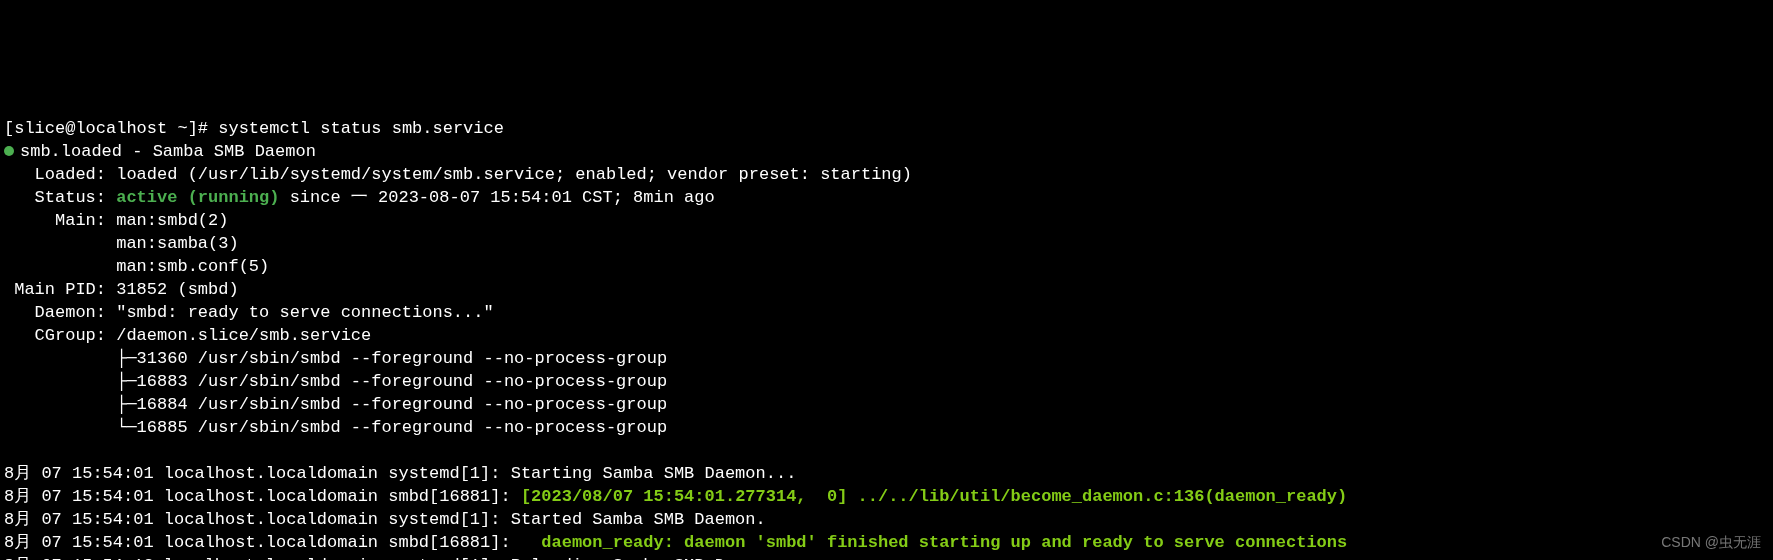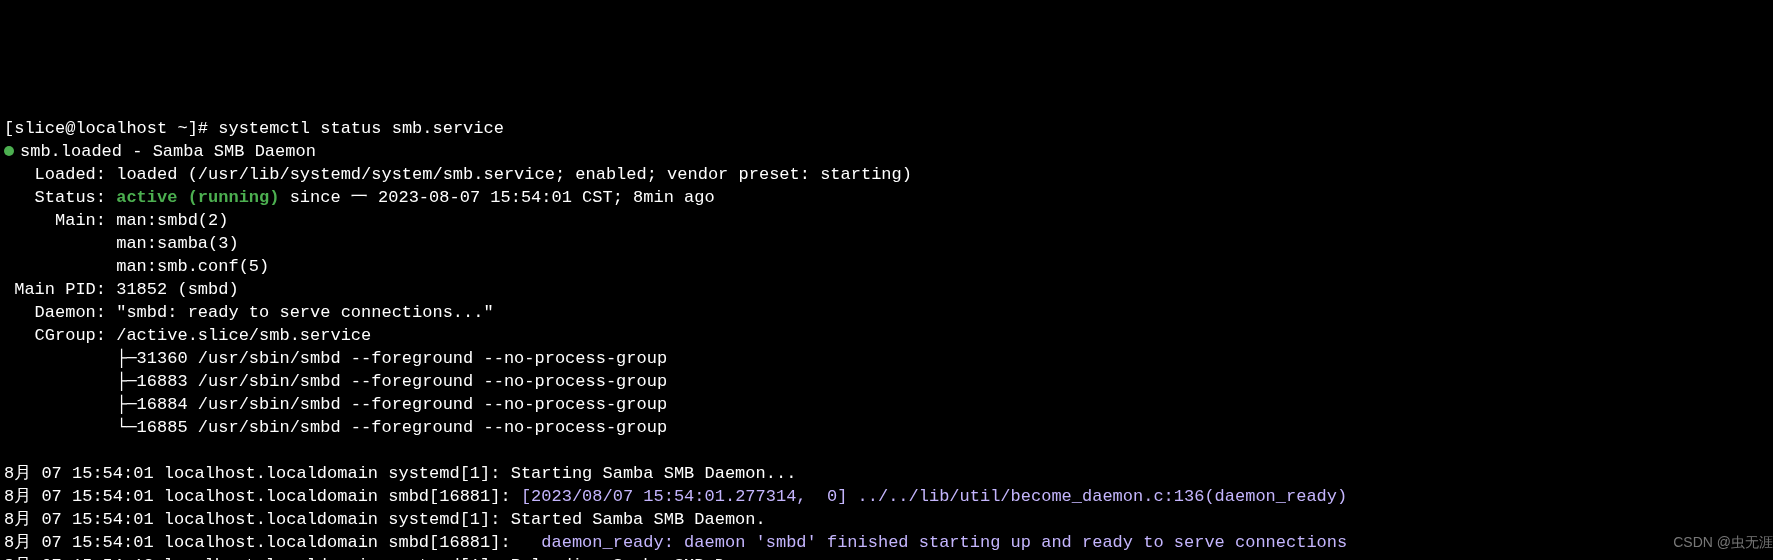--- a/index.html
+++ b/index.html
@@ -10,33 +10,33 @@
     font-family: "Consolas", "Courier New", monospace;
     font-size: 17px;
     line-height: 23px;
     white-space: pre;
     overflow-x: auto;
   }
   .terminal {
     padding: 2px 4px;
   }
   .green { color: #4caf50; font-weight: bold; }
-  .red { color: #c4b5fd; font-weight: normal; }
+  .red { color: #84cc16; font-weight: bold; }
   .bullet {
     display:inline-block;
     width: 10px; height: 10px;
     background: #4caf50;
     border-radius: 50%;
     vertical-align: middle;
     margin-right: 6px;
     margin-bottom: 2px;
   }
   .watermark {
     position: fixed;
-    right: 0;
+    right: 12px;
     bottom: 6px;
     color: #aaaaaa;
     font-size: 14px;
     font-family: sans-serif;
     opacity: 0.7;
   }
 </style>
 </head>
 <body>
 
@@ -45,21 +45,21 @@
 <div class="terminal">
 <span>[slice@localhost ~]# </span><span>systemctl status smb.service</span>
 <span class="bullet"></span><span>smb.loaded - </span><span>Samba SMB Daemon</span>
 <span>   Loaded: </span><span>loaded (/usr/lib/systemd/system/smb.service; enabled; vendor preset: starting)</span>
 <span>   Status: </span><span class="green">active (running)</span><span> since 一 2023-08-07 15:54:01 CST; 8min ago</span>
 <span>     Main: </span><span>man:smbd(2)</span>
 <span>           </span><span>man:samba(3)</span>
 <span>           </span><span>man:smb.conf(5)</span>
 <span> Main PID: </span><span>31852 (smbd)</span>
 <span>   Daemon: </span><span>"smbd: ready to serve connections..."</span>
-<span>   CGroup: </span><span>/active.slice/smb.service</span>
+<span>   CGroup: </span><span>/daemon.slice/smb.service</span>
 <span>           </span><span>├─31360 /usr/sbin/smbd --foreground --no-process-group</span>
 <span>           </span><span>├─16883 /usr/sbin/smbd --foreground --no-process-group</span>
 <span>           </span><span>├─16884 /usr/sbin/smbd --foreground --no-process-group</span>
 <span>           </span><span>└─16885 /usr/sbin/smbd --foreground --no-process-group</span>
 
 <span>8月 07 15:54:01 localhost.localdomain systemd[1]: </span><span>Starting Samba SMB Daemon...</span>
 <span>8月 07 15:54:01 localhost.localdomain smbd[16881]: </span><span class="red">[2023/08/07 15:54:01.277314,  0] ../../lib/util/become_daemon.c:136(daemon_ready)</span>
 <span>8月 07 15:54:01 localhost.localdomain systemd[1]: </span><span>Started Samba SMB Daemon.</span>
 <span>8月 07 15:54:01 localhost.localdomain smbd[16881]:   </span><span class="red">daemon_ready: daemon 'smbd' finished starting up and ready to serve connections</span>
 <span>8月 07 15:54:12 localhost.localdomain systemd[1]: </span><span>Reloading Samba SMB Daemon.</span>

